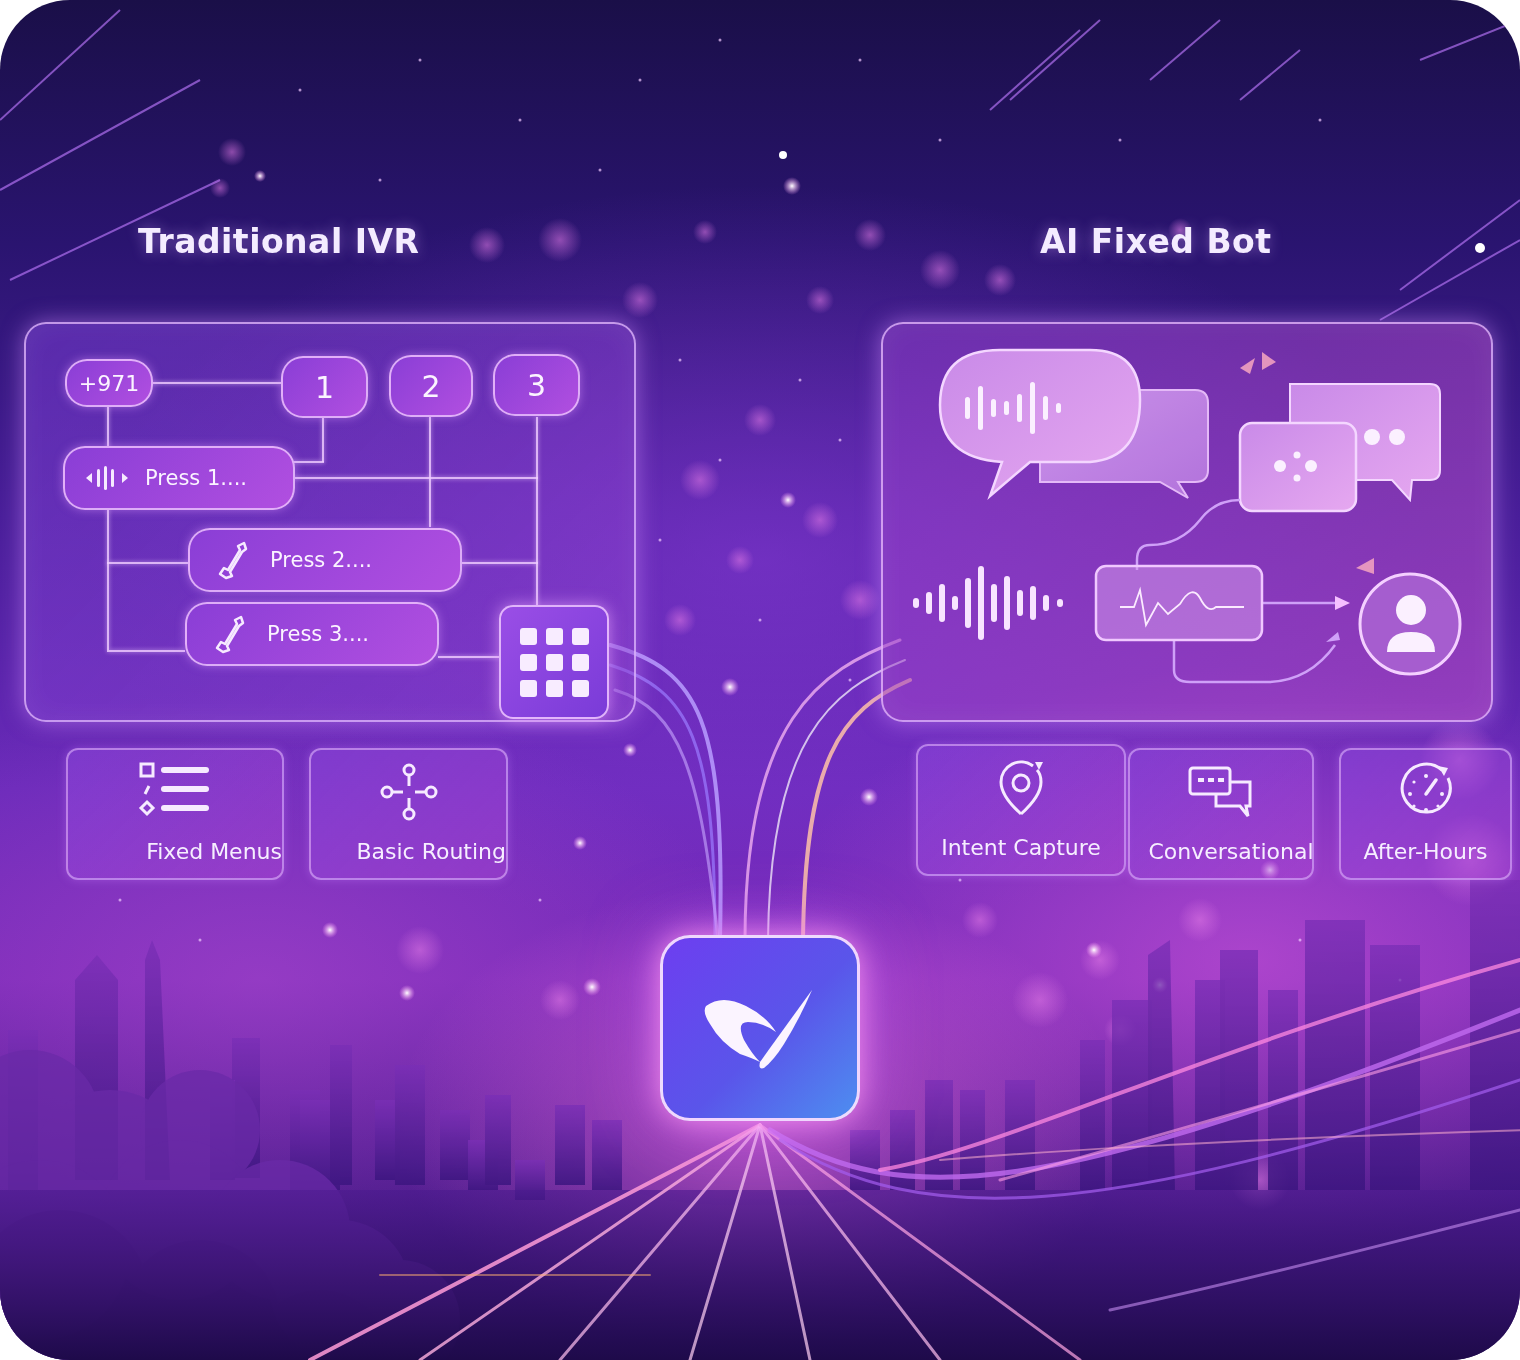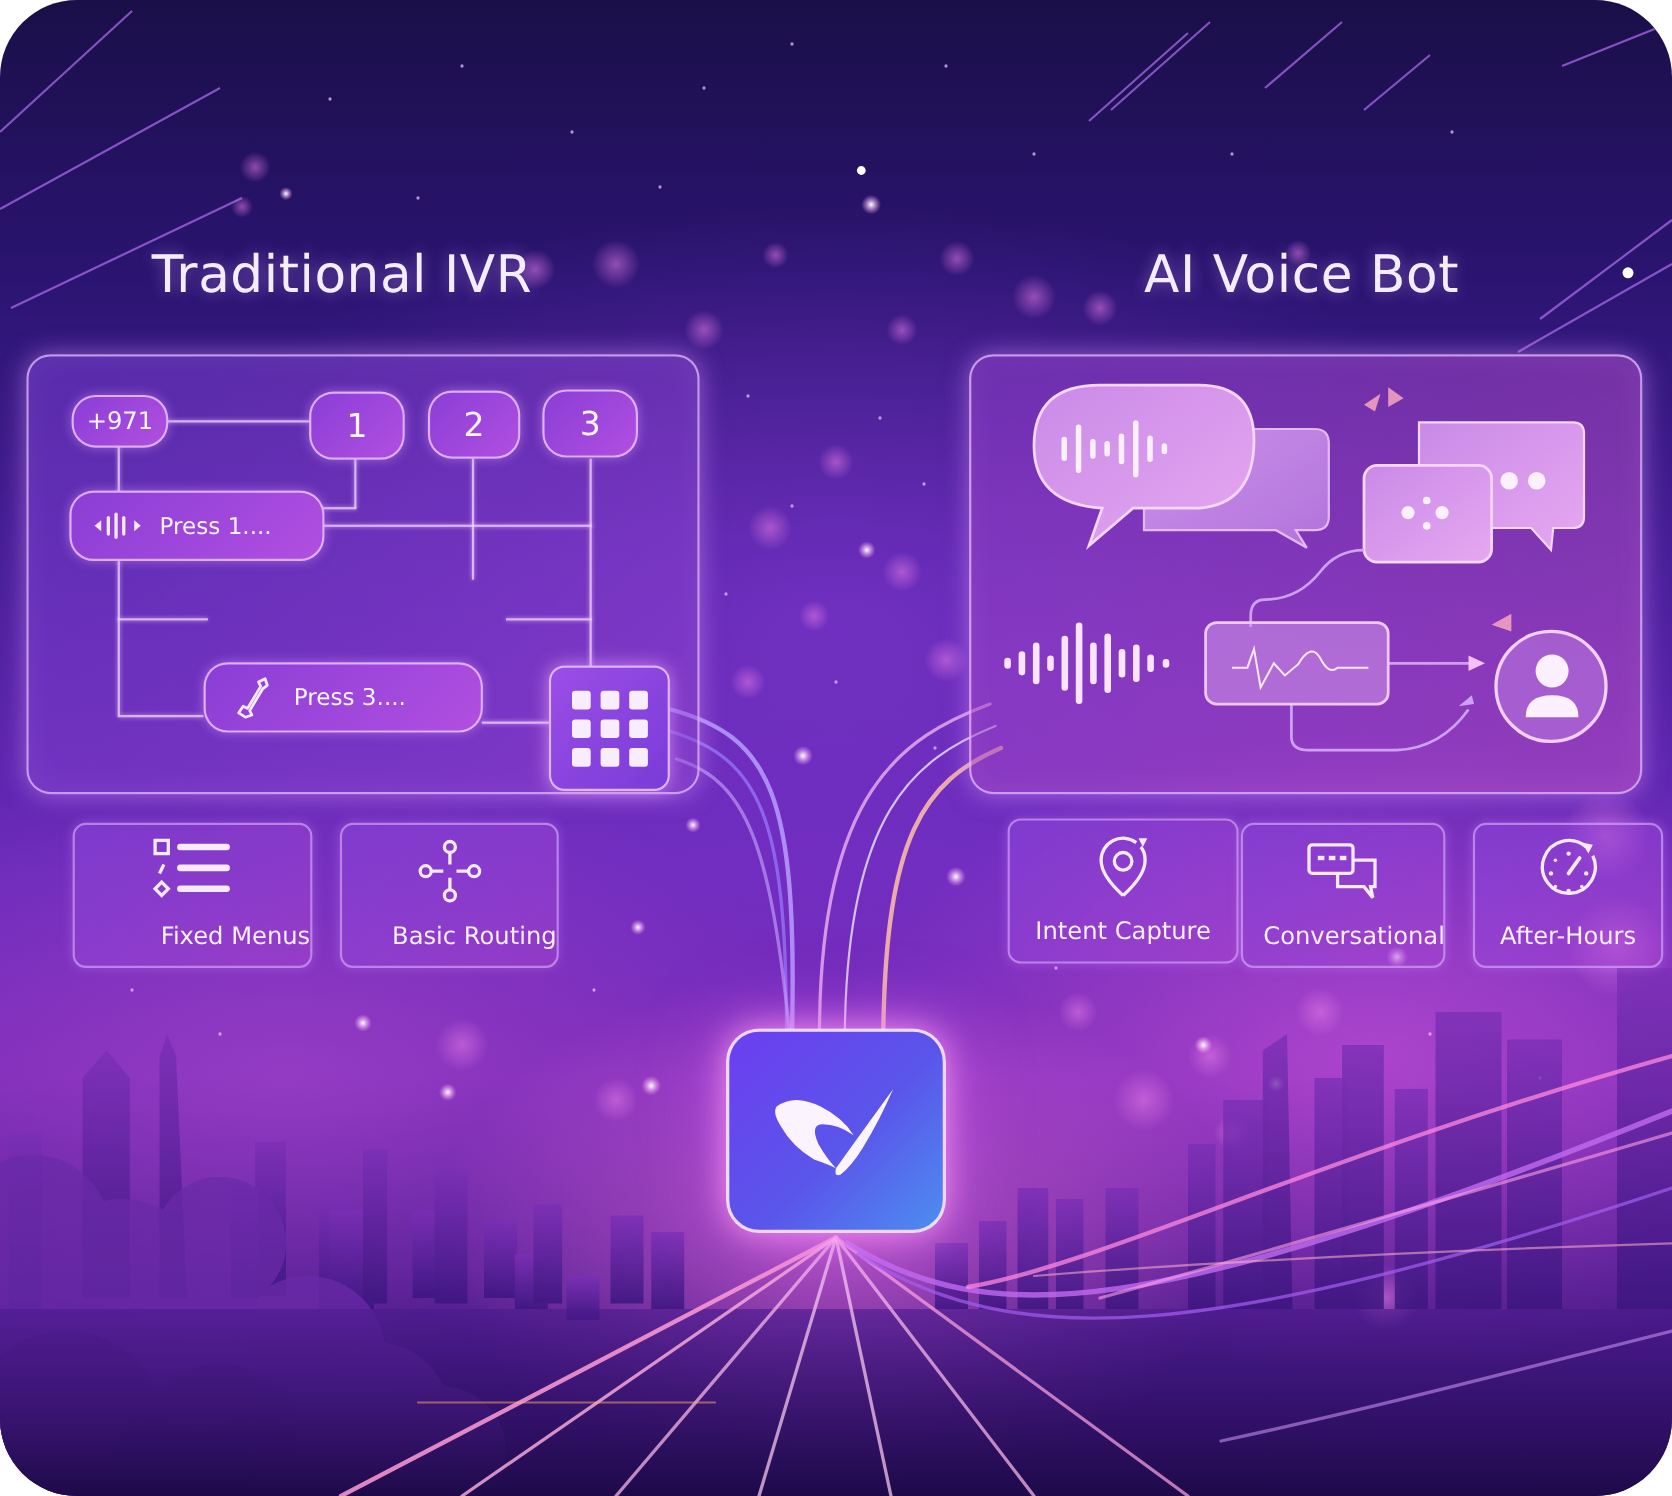--- a/index.html
+++ b/index.html
@@ -12,21 +12,21 @@
     background:
       radial-gradient(ellipse 520px 340px at 760px 1120px, rgba(255,120,230,0.55), rgba(255,120,230,0) 70%),
       radial-gradient(ellipse 700px 420px at 1250px 960px, rgba(214,90,220,0.55), rgba(214,90,220,0) 70%),
       radial-gradient(ellipse 700px 420px at 260px 980px, rgba(180,80,210,0.45), rgba(180,80,210,0) 70%),
       radial-gradient(ellipse 900px 500px at 760px 560px, rgba(140,60,220,0.55), rgba(140,60,220,0) 75%),
       linear-gradient(180deg, #1a0f48 0%, #2a1470 18%, #4a1f9a 38%, #6a2aba 58%, #7a2ab8 72%, #4a1a8a 88%, #2a0e5c 100%);
   }
   .layer { position: absolute; left: 0; top: 0; width: 1520px; height: 1360px; pointer-events: none; }
 
   .section-title {
-    position: absolute; color: #f4ecff; font-size: 47px; font-weight: normal;
+    position: absolute; color: #f4ecff; font-size: 33px; font-weight: bold;
     letter-spacing: 0.5px; text-shadow: 0 0 14px rgba(220,170,255,0.45);
     white-space: nowrap;
   }
 
   .panel {
     position: absolute; border-radius: 22px;
     border: 2px solid rgba(230,190,255,0.75);
     box-shadow: 0 0 22px rgba(210,140,255,0.55), inset 0 0 30px rgba(255,255,255,0.06);
   }
   .panel.left  { background: linear-gradient(135deg, rgba(120,60,210,0.55), rgba(150,70,210,0.45)); }
@@ -268,21 +268,21 @@
       <path d="M610 665 C 690 690, 715 740, 715 940" stroke="#9b7cff" stroke-width="3" opacity="0.7"></path>
       <path d="M615 690 C 680 710, 700 770, 718 940" stroke="#c8a8ff" stroke-width="3" opacity="0.6"></path>
       <path d="M900 640 C 820 670, 745 720, 745 940" stroke="#f0b0f0" stroke-width="3" opacity="0.8"></path>
       <path d="M905 660 C 830 690, 770 740, 768 940" stroke="#ffffff" stroke-width="2" opacity="0.7"></path>
       <path d="M910 680 C 840 710, 805 760, 803 940" stroke="#ffc2a8" stroke-width="4" opacity="0.85"></path>
     </g>
   </svg>
 
   <div class="section-title" style="left:138px; top:222px;">Traditional IVR</div>
 
-  <div class="section-title" style="left:1040px; top:222px;">AI Voice Bot</div>
+  <div class="section-title" style="left:1040px; top:222px;">AI Fixed Bot</div>
 
   <div class="panel left" style="left:24px; top:322px; width:612px; height:400px;"></div>
 
   <div>
     <div class="wire" style="left:150px; top:382px; width:132px; height:2px;"></div>
     <div class="wire" style="left:107px; top:405px; width:2px; height:45px;"></div>
     <div class="wire" style="left:322px; top:417px; width:2px; height:45px;"></div>
     <div class="wire" style="left:292px; top:461px; width:32px; height:2px;"></div>
     <div class="wire" style="left:429px; top:417px; width:2px; height:110px;"></div>
     <div class="wire" style="left:536px; top:417px; width:2px; height:190px;"></div>
@@ -305,20 +305,28 @@
           <polygon points="2,14 8,9 8,19" fill="#f6eaff"></polygon>
           <rect x="13" y="5" width="3" height="18" rx="1.5" fill="#f6eaff"></rect>
           <rect x="20" y="2" width="3" height="24" rx="1.5" fill="#f6eaff"></rect>
           <rect x="27" y="5" width="3" height="18" rx="1.5" fill="#f6eaff"></rect>
           <polygon points="44,14 38,9 38,19" fill="#f6eaff"></polygon>
         </svg>
     </span>
     <span class="lbl">Press 1....</span>
   </div>
 
+  <div class="node press" style="left:188px; top:528px; width:274px; height:64px;">
+    <span class="ico">
+      <svg width="36" height="40" viewBox="0 0 36 40">
+          <path d="M6 34 L10 28 L14 30 L26 10 L24 6 L30 3 L32 9 L28 12 L16 32 L18 36 L12 38 Z" fill="none" stroke="#f6eaff" stroke-width="2.5" stroke-linejoin="round"></path>
+        </svg>
+    </span>
+    <span class="lbl">Press 2....</span>
+  </div>
 
   <div class="node press" style="left:185px; top:602px; width:254px; height:64px;">
     <span class="ico">
       <svg width="36" height="40" viewBox="0 0 36 40">
           <path d="M6 34 L10 28 L14 30 L26 10 L24 6 L30 3 L32 9 L28 12 L16 32 L18 36 L12 38 Z" fill="none" stroke="#f6eaff" stroke-width="2.5" stroke-linejoin="round"></path>
         </svg>
     </span>
     <span class="lbl">Press 3....</span>
   </div>
 

